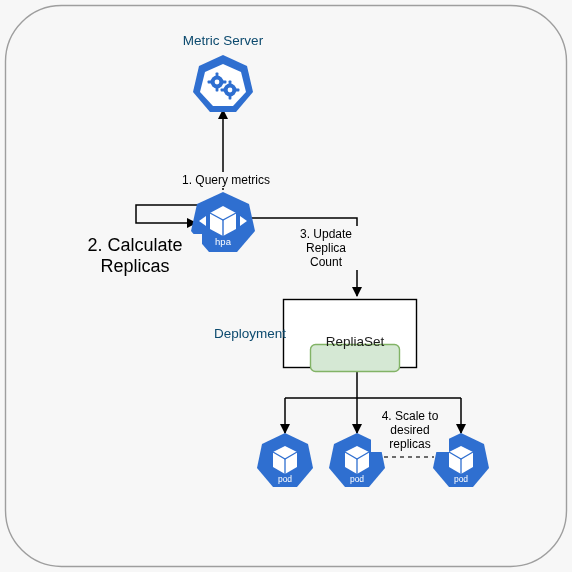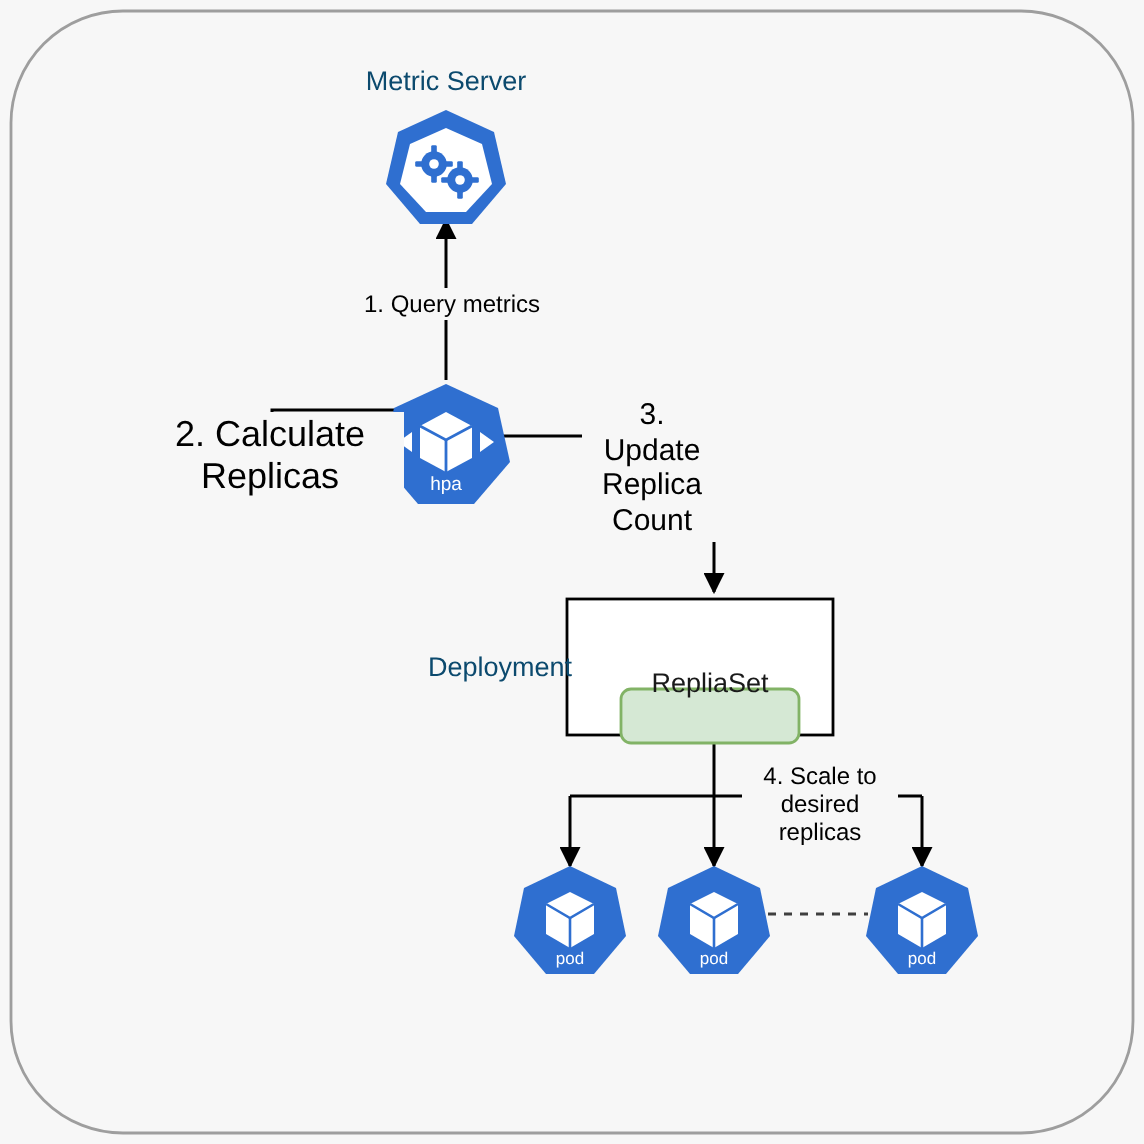--- a/index.html
+++ b/index.html
@@ -27,20 +27,21 @@
     font-family: "Liberation Sans", sans-serif;
     color: #000000;
     text-align: center;
     line-height: 1.18;
     white-space: pre-line;
     pointer-events: none;
   }
   .lbl-boxed {
     background: #f7f7f7;
     padding: 1px 3px;
+    margin-top: 28px;
   }
   .node-caption {
     position: absolute;
     font-family: "Liberation Sans", sans-serif;
     color: #0c4a6e;
     text-align: center;
     line-height: 1.2;
     white-space: pre-line;
   }
   .icon-text {
@@ -140,21 +141,21 @@
 
 
   <div class="node-caption" style="left:206px; top:326px; width:80px; font-size:13.5px; text-align:right;">Deployment</div>
 
   <div class="node-caption" style="left:311px; top:334px; width:88px; font-size:13.5px; color:#1a1a1a;">RepliaSet</div>
 
   <div class="lbl lbl-boxed" style="left:167px; top:144px; width:112px; font-size:12px;">1. Query metrics</div>
 
   <div class="lbl lbl-boxed" style="left:68px; top:206px; width:128px; font-size:18px;">2. Calculate Replicas</div>
 
-  <div class="lbl lbl-boxed" style="left:291px; top:198px; width:64px; font-size:15px;">3. Update
+  <div class="lbl lbl-boxed" style="left:291px; top:198px; width:64px; font-size:12px;">3. Update
 Replica
 Count</div>
 
   <div class="lbl lbl-boxed" style="left:371px; top:380px; width:72px; font-size:12px;">4. Scale to
 desired
 replicas</div>
 
 </div>
 
 </body></html>

